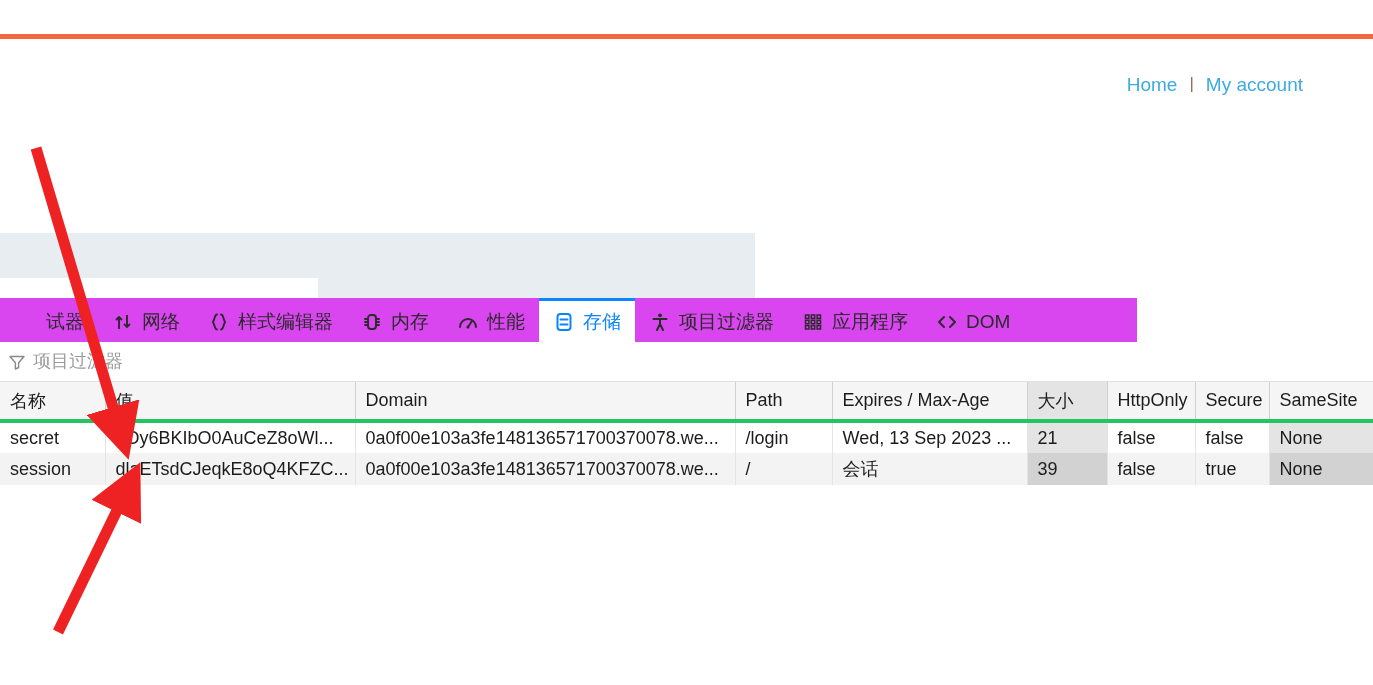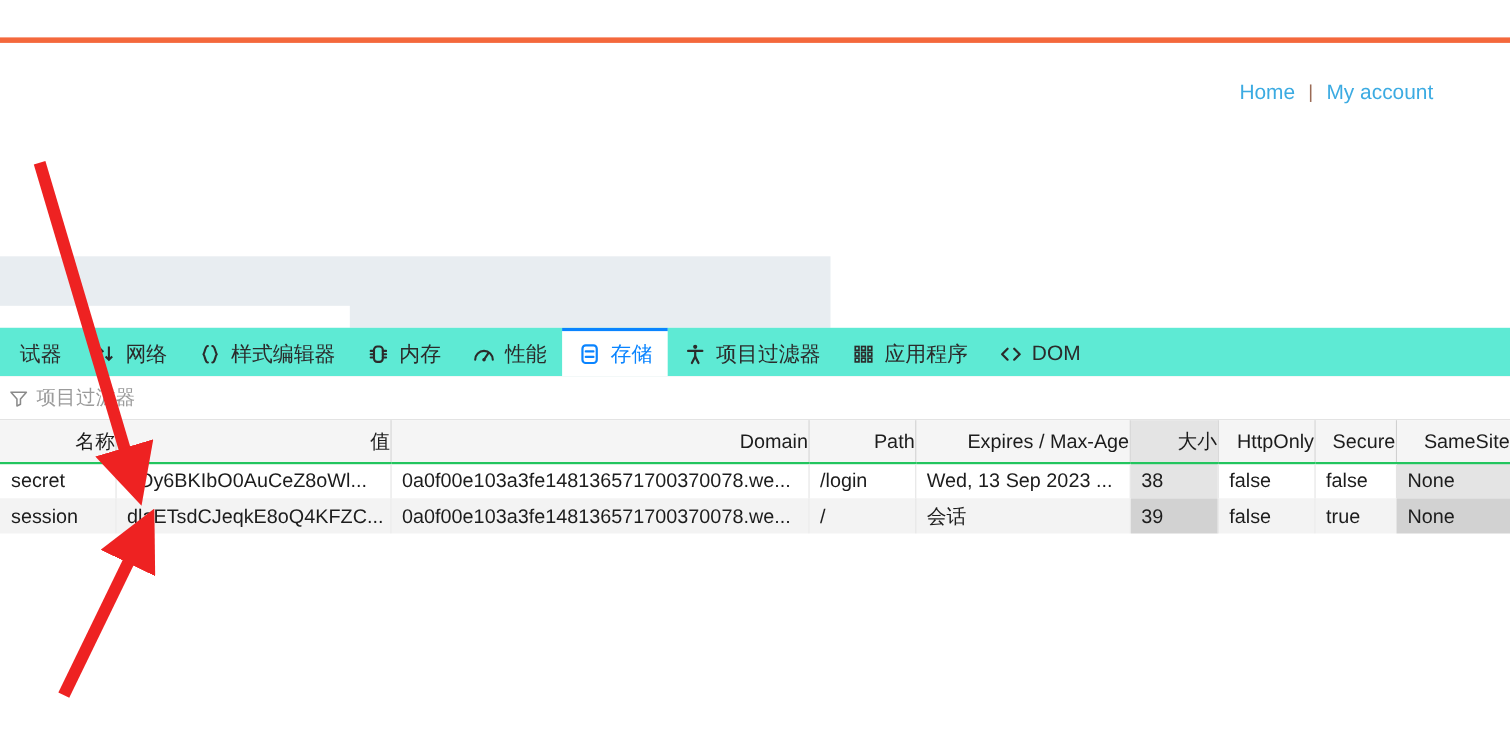--- a/index.html
+++ b/index.html
@@ -68,27 +68,28 @@
     left: 0; top: 45px;
     width: 318px;
     height: 20px;
     background: #ffffff;
   }
 
   
   .tabstrip {
     position: absolute;
     left: 0; top: 65px;
-    width: 1373px;
+    width: 1109px;
     height: 44px;
-    background: #5eead4;
+    background: #d946ef;
     border-bottom: 1px solid #d7d7d7;
     display: flex;
     align-items: stretch;
     overflow: hidden;
+    padding-left: 28px;
   }
   .tab {
     display: flex;
     align-items: center;
     gap: 8px;
     padding: 0 14px;
     font-size: 19px;
     color: #2b2b2b;
     white-space: nowrap;
     border-top: 3px solid transparent;
@@ -145,27 +146,27 @@
   }
   table.cookies {
     border-collapse: collapse;
     table-layout: fixed;
     width: 1373px;
     font-size: 18px;
     color: #1c1c1c;
   }
   table.cookies th {
     font-weight: normal;
-    text-align: right;
+    text-align: left;
     background: #f5f5f5;
     color: #1c1c1c;
     height: 39px;
     padding: 0 0 0 10px;
     border-right: 1px solid #d0d0d0;
-    border-bottom: 2px solid #22c55e;
+    border-bottom: 4px solid #22c55e;
     white-space: nowrap;
     overflow: hidden;
     box-sizing: border-box;
   }
   table.cookies th.sorted { background: #e4e4e4; }
   table.cookies td {
     height: 32px;
     padding: 0 0 0 10px;
     border-right: 1px solid #e4e4e4;
     white-space: nowrap;
@@ -340,21 +341,21 @@
           <th>SameSite</th>
         </tr>
       </thead>
       <tbody>
         <tr class="row-even">
           <td>secret</td>
           <td>5Oy6BKIbO0AuCeZ8oWl...</td>
           <td>0a0f00e103a3fe148136571700370078.we...</td>
           <td>/login</td>
           <td>Wed, 13 Sep 2023 ...</td>
-          <td class="sorted">38</td>
+          <td class="sorted">21</td>
           <td>false</td>
           <td>false</td>
           <td class="sorted">None</td>
         </tr>
         <tr class="row-odd">
           <td>session</td>
           <td>dlaETsdCJeqkE8oQ4KFZC...</td>
           <td>0a0f00e103a3fe148136571700370078.we...</td>
           <td>/</td>
           <td>会话</td>

